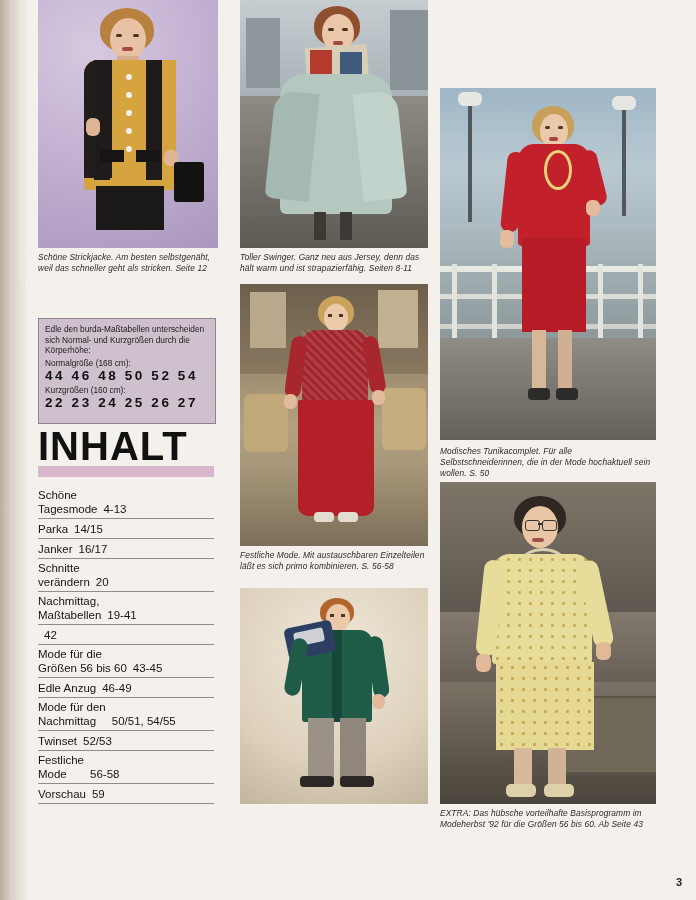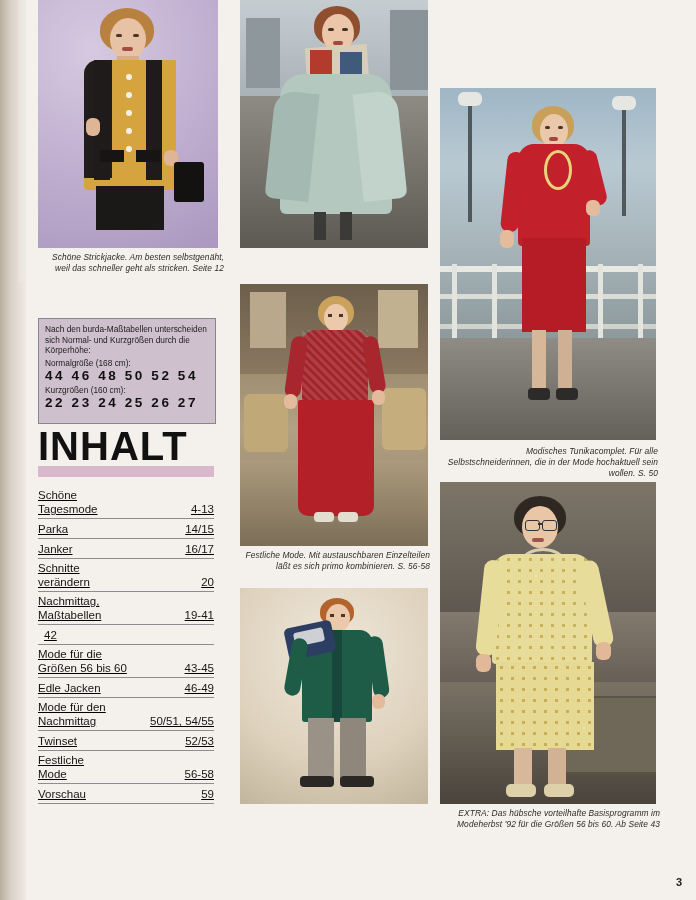--- a/index.html
+++ b/index.html
@@ -48,21 +48,20 @@
     overflow: hidden;
     background: #8a8a8a;
   }
   .cap {
     position: absolute;
     font-size: 8.4px;
     line-height: 11.2px;
     color: #2b2b2b;
     font-style: italic;
     letter-spacing: .1px;
-    text-align: right;
   }
 
   
   #photo1 { left: 38px; top: 0; width: 180px; height: 248px;
             background: linear-gradient(160deg,#c9bcd4 0%, #b8a7c6 45%, #a furthermore 100%); }
   
   #photo2 { left: 240px; top: 0; width: 188px; height: 248px; }
   
   #photo3 { left: 440px; top: 88px; width: 216px; height: 352px; }
   
@@ -156,26 +155,24 @@
   }
 
   
   #toc {
     position: absolute;
     left: 38px; top: 486px;
     width: 176px;
   }
   .toc-row {
     display: flex;
-    justify-content: space-between;
     align-items: flex-end;
     border-bottom: 1px solid #8d8d8d;
     padding: 2px 0 2px 0;
     min-height: 15px;
-    text-decoration: underline;
   }
   .toc-label {
     font-size: 11.5px;
     line-height: 14px;
     color: #151515;
     white-space: pre-line;
   }
   .toc-page {
     font-size: 11.5px;
     line-height: 14px;
@@ -256,20 +253,21 @@
     <div style="position:absolute;left:70px;top:50px;width:22px;height:28px;background:#b23b2e;"></div>
     <div style="position:absolute;left:100px;top:52px;width:22px;height:26px;background:#3f5a7a;"></div>
 
     <div style="position:absolute;left:40px;top:74px;width:112px;height:140px;background:#b4c8c0;border-radius:24px 24px 6px 6px;"></div>
     <div style="position:absolute;left:30px;top:92px;width:44px;height:108px;background:#a3b9b1;border-radius:20px 0 0 8px;transform:rotate(6deg);"></div>
     <div style="position:absolute;left:118px;top:92px;width:44px;height:108px;background:#c2d3cb;border-radius:0 20px 8px 0;transform:rotate(-6deg);"></div>
 
     <div style="position:absolute;left:74px;top:212px;width:12px;height:28px;background:#3c3a36;"></div>
     <div style="position:absolute;left:100px;top:212px;width:12px;height:28px;background:#3c3a36;"></div>
   </div>
+  <div class="cap" style="left:240px;top:252px;width:190px;">Toller Swinger. Ganz neu aus Jersey, denn das hält warm und ist strapazierfähig. Seiten 8-11</div>
 
   <div class="photo" id="photo3">
     <div class="bg-harbor"></div>
 
     <div style="position:absolute;left:28px;top:14px;width:4px;height:120px;background:#50585c;"></div>
     <div style="position:absolute;left:18px;top:4px;width:24px;height:14px;background:#e6e6e2;border-radius:6px;"></div>
     <div style="position:absolute;left:182px;top:18px;width:4px;height:110px;background:#50585c;"></div>
     <div style="position:absolute;left:172px;top:8px;width:24px;height:14px;background:#e6e6e2;border-radius:6px;"></div>
 
     <div style="position:absolute;left:0;top:178px;width:216px;height:6px;background:#e9e9e4;"></div>
@@ -394,21 +392,21 @@
     <div style="position:absolute;left:156px;top:160px;width:15px;height:18px;border-radius:6px;background:#e2b998;"></div>
 
     <div style="position:absolute;left:74px;top:266px;width:18px;height:42px;background:#d8b89a;"></div>
     <div style="position:absolute;left:108px;top:266px;width:18px;height:42px;background:#d2b294;"></div>
     <div style="position:absolute;left:66px;top:302px;width:30px;height:13px;background:#ded0a8;border-radius:5px;"></div>
     <div style="position:absolute;left:104px;top:302px;width:30px;height:13px;background:#ded0a8;border-radius:5px;"></div>
   </div>
   <div class="cap" style="left:440px;top:808px;width:220px;">EXTRA: Das hübsche vorteilhafte Basisprogramm im Modeherbst '92 für die Größen 56 bis 60. Ab Seite 43</div>
 
   <div id="infobox">
-    <div class="txt">Nach den burda-Maßtabellen unterscheiden sich Normal- und Kurzgrößen durch die Körperhöhe:</div>
+    <div class="txt">Edle den burda-Maßtabellen unterscheiden sich Normal- und Kurzgrößen durch die Körperhöhe:</div>
     <div class="lbl">Normalgröße (168 cm):</div>
     <div class="sizerow">44  46  48  50  52  54</div>
     <div class="lbl">Kurzgrößen (160 cm):</div>
     <div class="sizerow">22  23  24  25  26  27</div>
   </div>
 
   <div id="inhalt">INHALT</div>
   <div id="inhalt-rule"></div>
 
   <div id="toc">
@@ -437,21 +435,21 @@
     </div>
     <div class="toc-row">
       <div class="toc-page">42</div>
     </div>
     <div class="toc-row">
       <div class="toc-label">Mode für die
 Größen 56 bis 60</div>
       <div class="toc-page">43-45</div>
     </div>
     <div class="toc-row">
-      <div class="toc-label">Edle Jacken</div>
+      <div class="toc-label">Edle Anzug</div>
       <div class="toc-page">46-49</div>
     </div>
     <div class="toc-row">
       <div class="toc-label">Mode für den
 Nachmittag</div>
       <div class="toc-page">50/51, 54/55</div>
     </div>
     <div class="toc-row">
       <div class="toc-label">Twinset</div>
       <div class="toc-page">52/53</div>

